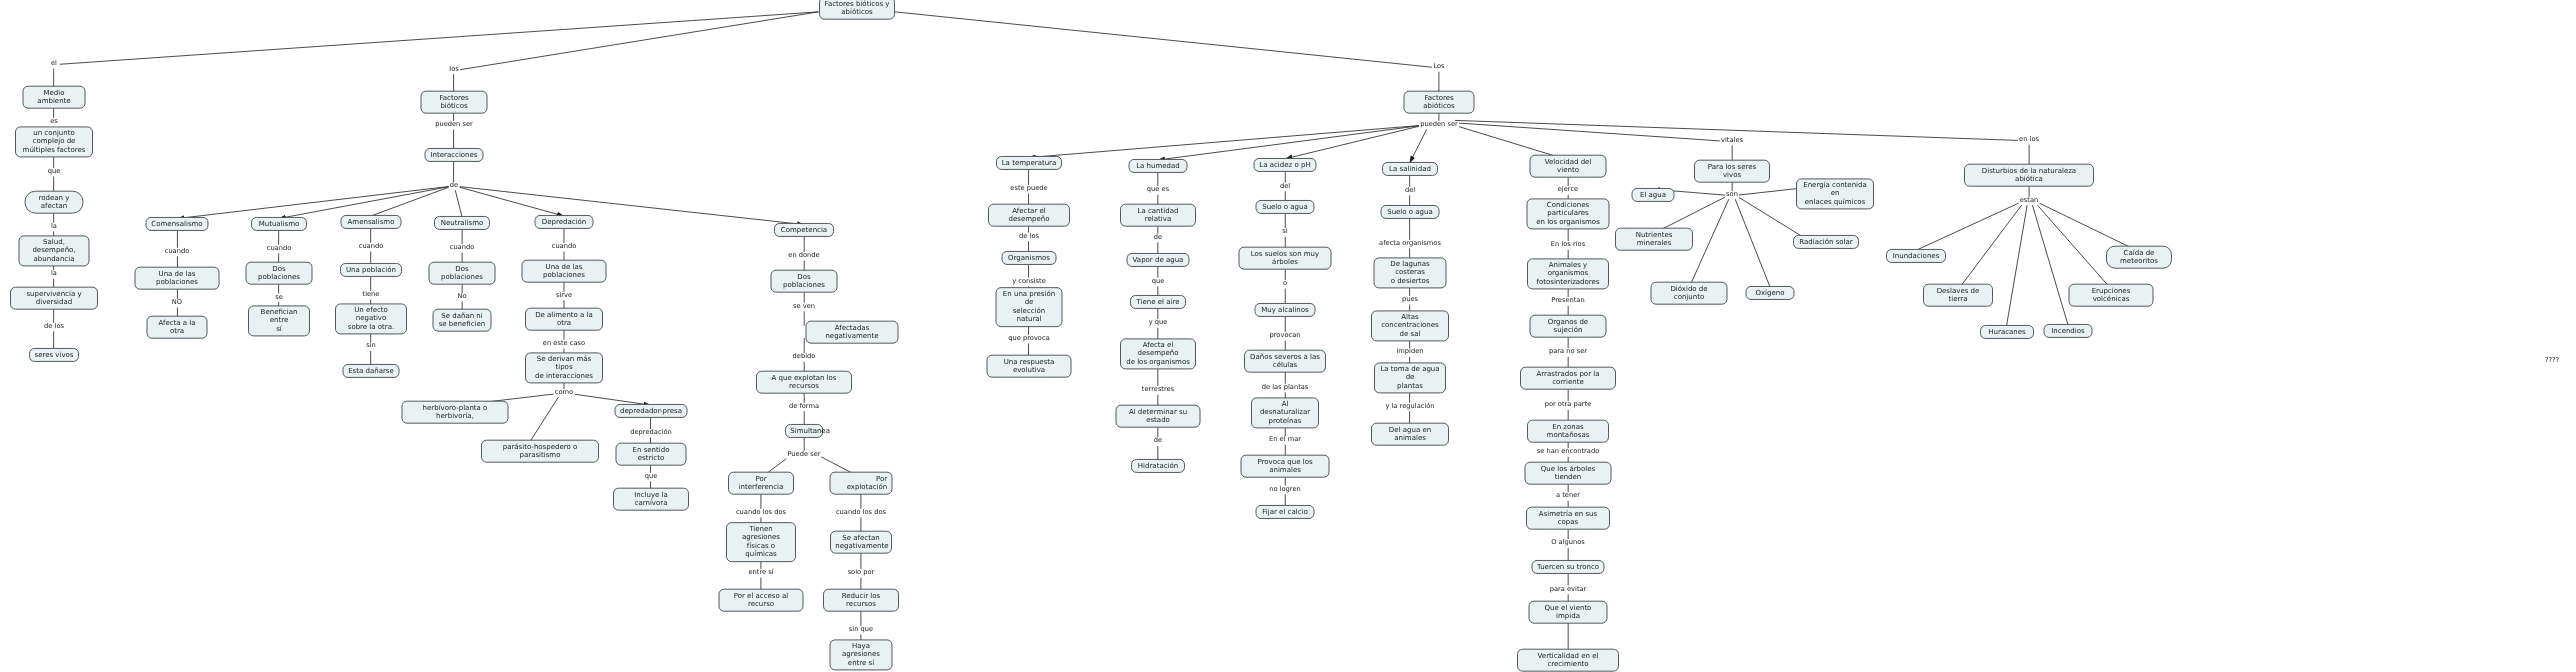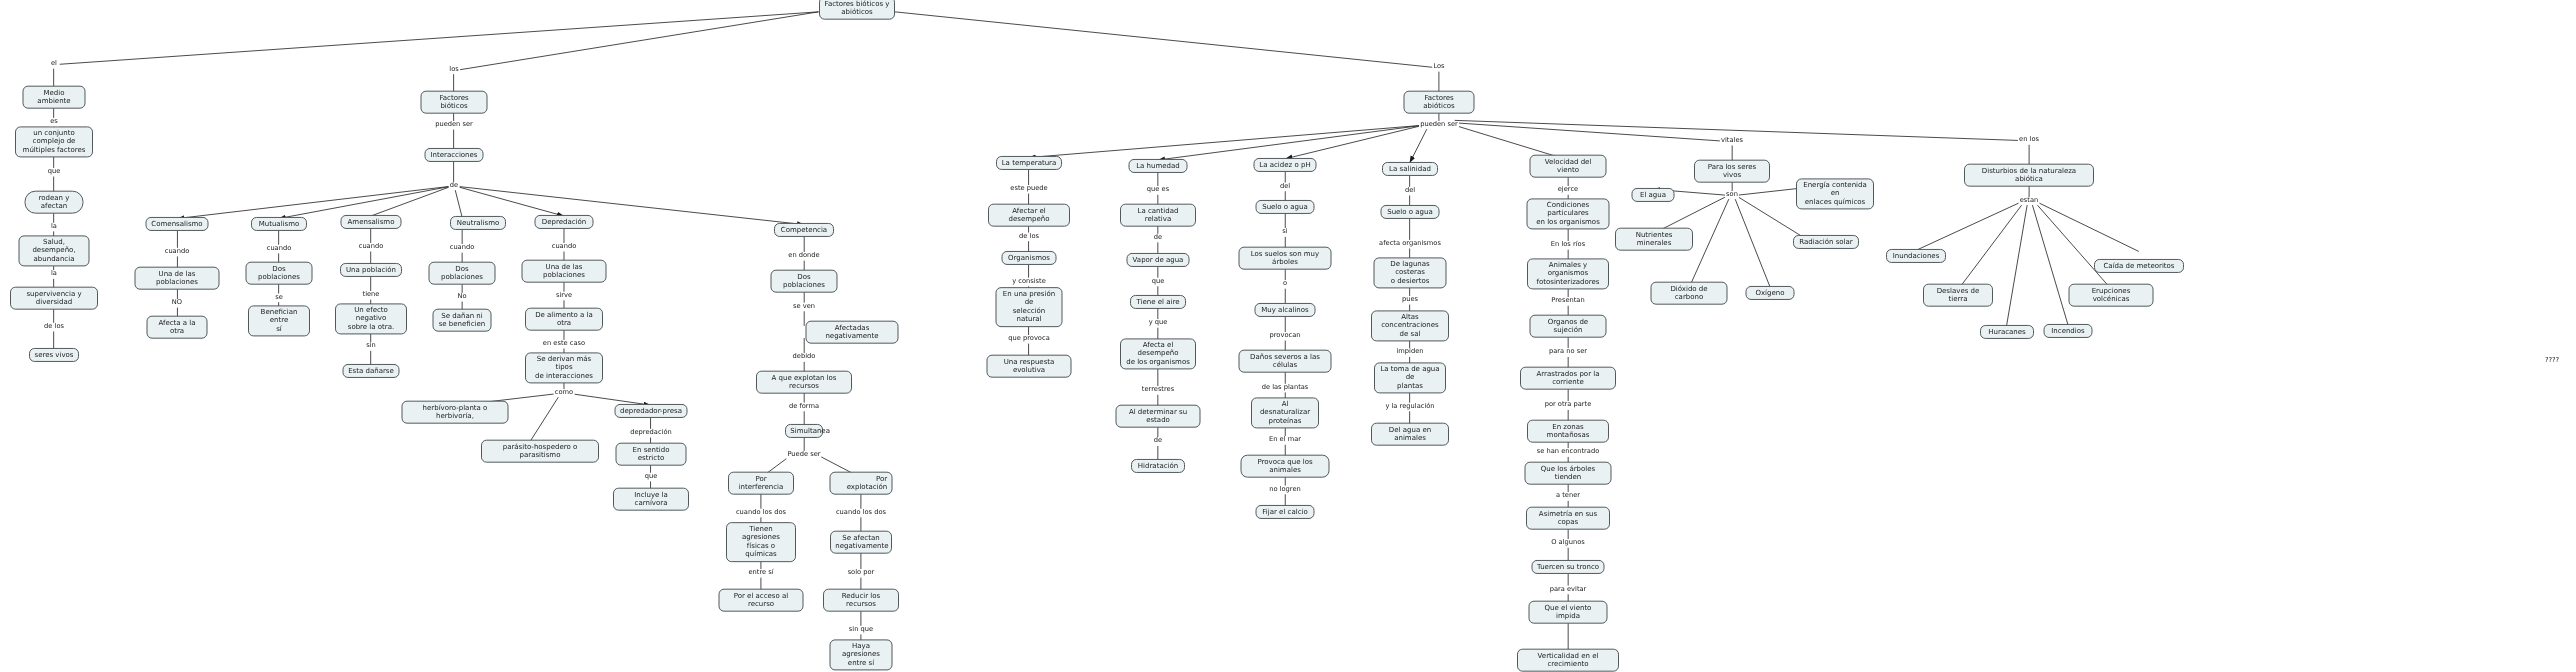--- a/index.html
+++ b/index.html
@@ -210,21 +210,21 @@
       <div class="node" style="left: 177px; top: 327px; width: 61px;">Afecta a la otra</div>
       <div class="node" style="left: 279px; top: 224px; width: 56px;">Mutualismo</div>
       <div class="node" style="left: 279px; top: 273px; width: 67px;">Dos poblaciones</div>
       <div class="node" style="left: 279px; top: 321px; width: 62px;">Benefician entre
 sí</div>
       <div class="node" style="left: 371px; top: 222px; width: 61px;">Amensalismo</div>
       <div class="node" style="left: 371px; top: 270px; width: 62px;">Una población</div>
       <div class="node" style="left: 371px; top: 319px; width: 72px;">Un efecto negativo
 sobre la otra.</div>
       <div class="node" style="left: 371px; top: 371px; width: 57px;">Esta dañarse</div>
-      <div class="node" style="left: 462px; top: 223px; width: 56px; margin-left: 16px;">Neutralismo</div>
+      <div class="node" style="left: 462px; top: 223px; width: 56px;">Neutralismo</div>
       <div class="node" style="left: 462px; top: 273px; width: 67px;">Dos poblaciones</div>
       <div class="node" style="left: 462px; top: 320px; width: 59px;">Se dañan ni
 se beneficien</div>
       <div class="node" style="left: 564px; top: 222px; width: 59px;">Depredación</div>
       <div class="node" style="left: 564px; top: 271px; width: 85px;">Una de las poblaciones</div>
       <div class="node" style="left: 564px; top: 319px; width: 78px;">De alimento a la otra</div>
       <div class="node" style="left: 564px; top: 368px; width: 78px;">Se derivan más tipos
 de interacciones</div>
       <div class="node" style="left: 455px; top: 412px; width: 107px;">herbívoro-planta o herbivoría,</div>
       <div class="node" style="left: 540px; top: 451px; width: 118px;">parásito-hospedero o parasitismo</div>
@@ -258,25 +258,25 @@
       <div class="node" style="left: 1158px; top: 260px; width: 63px;">Vapor de agua</div>
       <div class="node" style="left: 1158px; top: 302px; width: 56px;">Tiene el aire</div>
       <div class="node" style="left: 1158px; top: 354px; width: 76px;">Afecta el desempeño
 de los organismos</div>
       <div class="node" style="left: 1158px; top: 416px; width: 85px;">Al determinar su estado</div>
       <div class="node" style="left: 1158px; top: 466px; width: 54px;">Hidratación</div>
       <div class="node" style="left: 1285px; top: 165px; width: 63px;">La acidez o pH</div>
       <div class="node" style="left: 1285px; top: 207px; width: 59px;">Suelo o agua</div>
       <div class="node" style="left: 1285px; top: 258px; width: 93px;">Los suelos son muy árboles</div>
       <div class="node" style="left: 1285px; top: 310px; width: 61px;">Muy alcalinos</div>
-      <div class="node" style="left: 1285px; top: 361px; width: 93px;">Daños severos a las
+      <div class="node" style="left: 1285px; top: 361px; width: 82px;">Daños severos a las
 células</div>
       <div class="node" style="left: 1285px; top: 413px; width: 68px;">Al desnaturalizar
 proteínas</div>
-      <div class="node" style="left: 1285px; top: 466px; width: 89px; border-radius: 7px;">Provoca que los animales</div>
+      <div class="node" style="left: 1285px; top: 466px; width: 89px;">Provoca que los animales</div>
       <div class="node" style="left: 1285px; top: 512px; width: 59px;">Fijar el calcio</div>
       <div class="node" style="left: 1410px; top: 169px; width: 56px;">La salinidad</div>
       <div class="node" style="left: 1410px; top: 212px; width: 59px;">Suelo o agua</div>
       <div class="node" style="left: 1410px; top: 273px; width: 73px;">De lagunas costeras
 o desiertos</div>
       <div class="node" style="left: 1410px; top: 326px; width: 78px;">Altas concentraciones
 de sal</div>
       <div class="node" style="left: 1410px; top: 378px; width: 72px;">La toma de agua de
 plantas</div>
       <div class="node" style="left: 1410px; top: 434px; width: 78px;">Del agua en animales</div>
@@ -292,29 +292,29 @@
       <div class="node" style="left: 1568px; top: 518px; width: 84px;">Asimetría en sus copas</div>
       <div class="node" style="left: 1568px; top: 567px; width: 73px;">Tuercen su tronco</div>
       <div class="node" style="left: 1568px; top: 612px; width: 79px;">Que el viento impida</div>
       <div class="node" style="left: 1568px; top: 660px; width: 102px;">Verticalidad en el crecimiento</div>
       <div class="node" style="left: 1732px; top: 171px; width: 76px;">Para los seres vivos</div>
       <div class="node" style="left: 1653px; top: 195px; width: 43px;">El agua</div>
       <div class="node" style="left: 1835px; top: 194px; width: 78px;">Energía contenida en
 enlaces químicos</div>
       <div class="node" style="left: 1654px; top: 239px; width: 78px;">Nutrientes minerales</div>
       <div class="node" style="left: 1802px; top: 242px; width: 66px; margin-left: 24px;">Radiación solar</div>
-      <div class="node" style="left: 1689px; top: 293px; width: 77px;">Dióxido de carbono</div>
+      <div class="node" style="left: 1689px; top: 293px; width: 77px;">Dióxido de conjunto</div>
       <div class="node" style="left: 1770px; top: 293px; width: 49px;">Oxígeno</div>
       <div class="node" style="left: 2029px; top: 175px; width: 130px;">Disturbios de la naturaleza abiótica</div>
       <div class="node" style="left: 1916px; top: 256px; width: 60px;">Inundaciones</div>
       <div class="node" style="left: 1958px; top: 295px; width: 70px;">Deslaves de tierra</div>
       <div class="node" style="left: 2007px; top: 332px; width: 54px;">Huracanes</div>
       <div class="node" style="left: 2068px; top: 331px; width: 49px;">Incendios</div>
       <div class="node" style="left: 2111px; top: 295px; width: 85px;">Erupciones volcénicas</div>
-      <div class="node" style="left: 2139px; top: 266px; width: 90px;">Caída de meteoritos</div>
+      <div class="node" style="left: 2139px; top: 257px; width: 66px; border-radius: 9px;">Caída de meteoritos</div>
     </div>
   <div id="labels-layer">
       <div class="lbl" style="left: 54px; top: 64px;">el</div>
       <div class="lbl" style="left: 454px; top: 70px;">los</div>
       <div class="lbl" style="left: 1439px; top: 67px;">Los</div>
       <div class="lbl" style="left: 54px; top: 122px;">es</div>
       <div class="lbl" style="left: 54px; top: 172px;">que</div>
       <div class="lbl" style="left: 54px; top: 227px;">la</div>
       <div class="lbl" style="left: 54px; top: 274px;">la</div>
       <div class="lbl" style="left: 54px; top: 327px;">de los</div>

